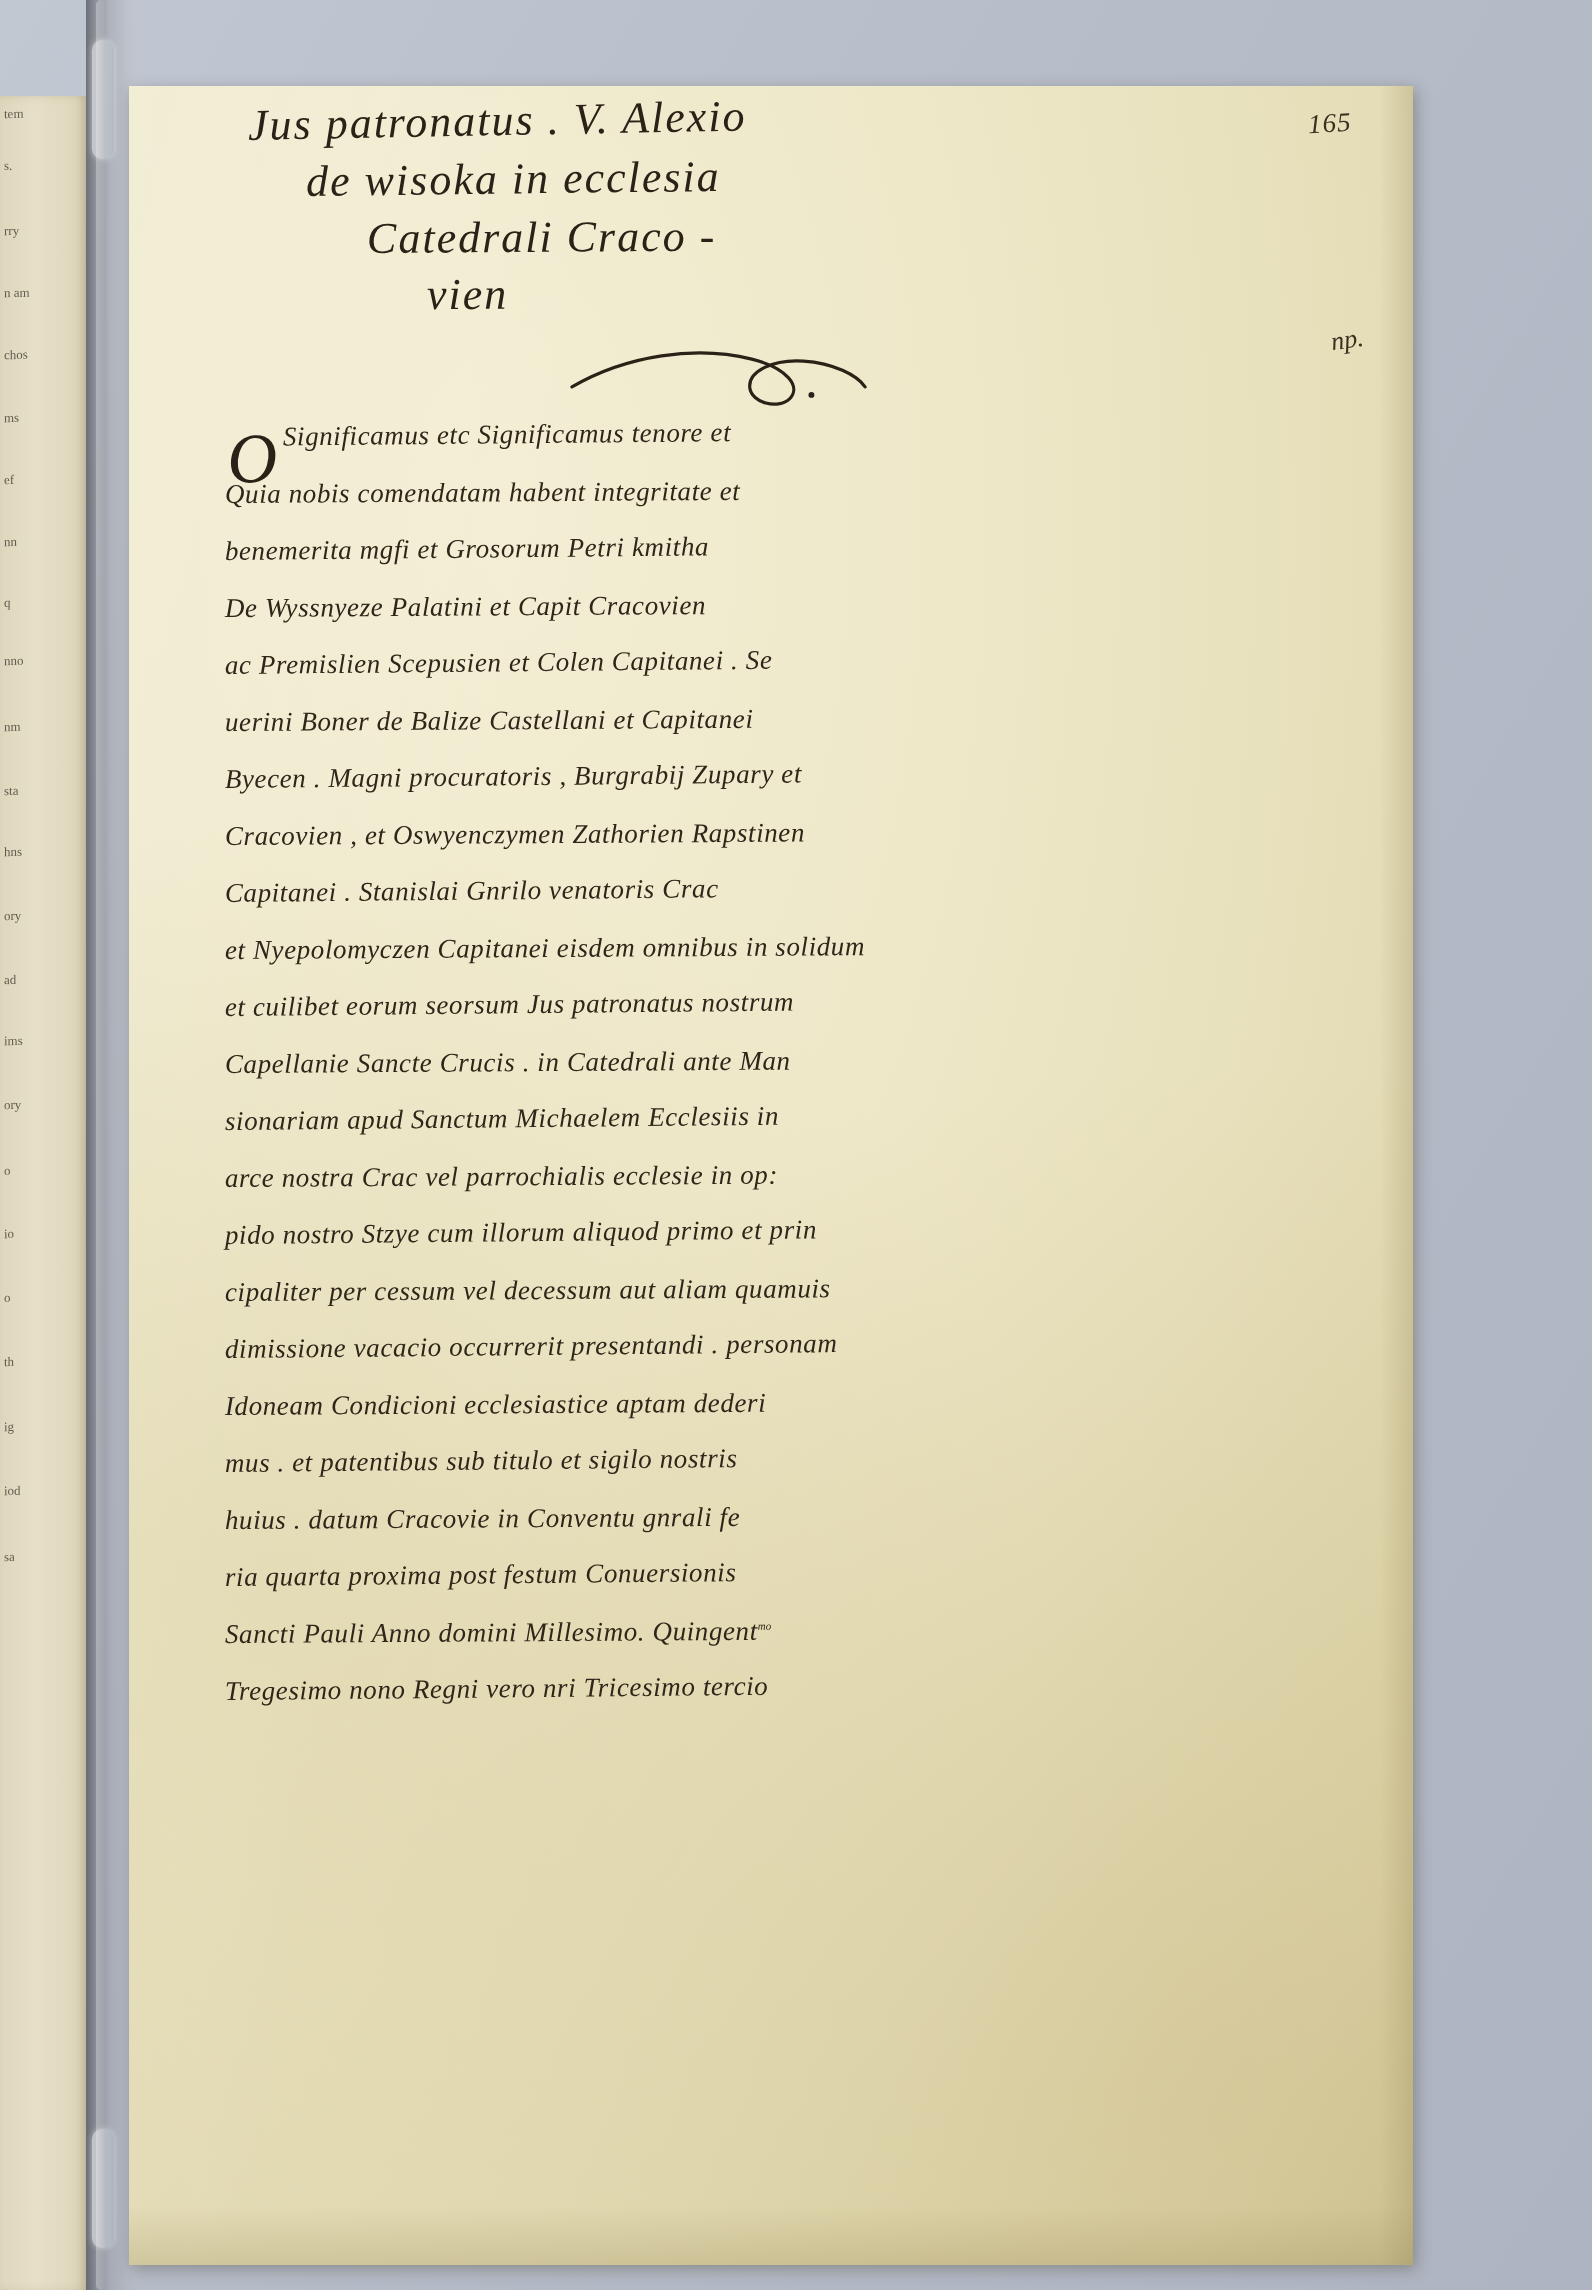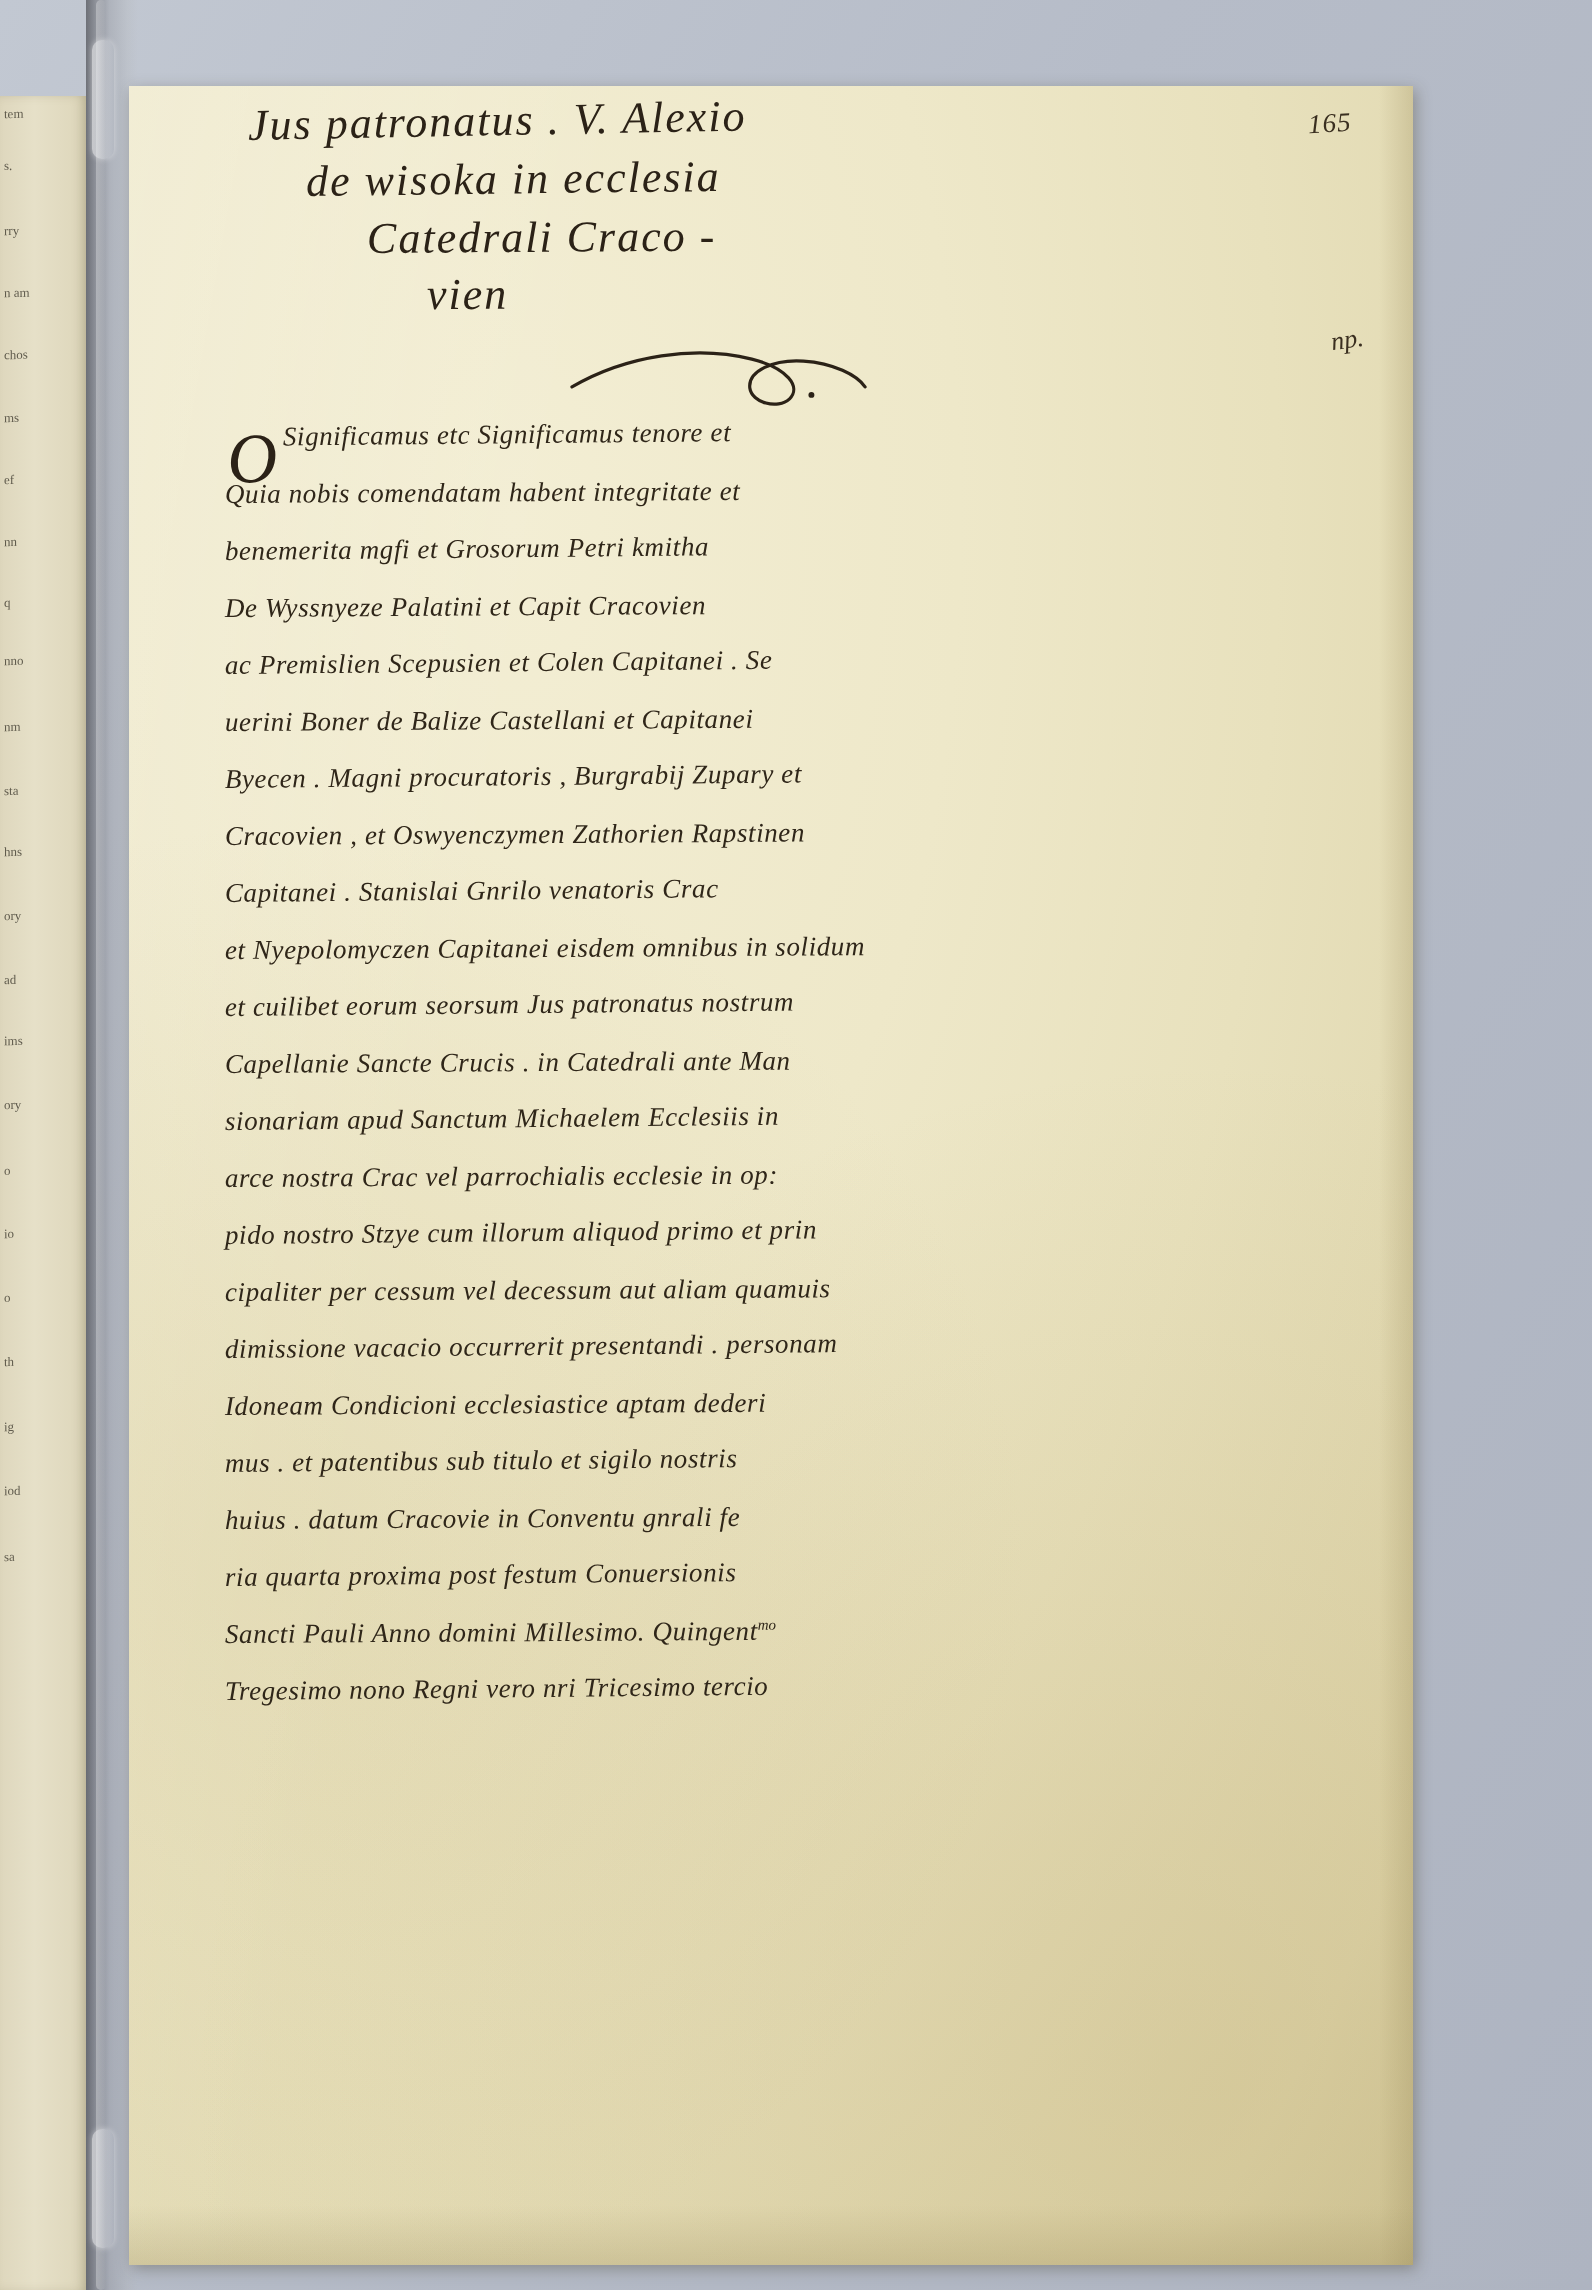--- a/index.html
+++ b/index.html
@@ -195,21 +195,21 @@
     left: 98px;
     top: 338px;
     font-size: 70px;
     line-height: 1;
     color: #2b2217;
     font-style: italic;
     transform: rotate(-6deg);
   }
 
   .sup {
-    font-size: 15px;
+    font-size: 11px;
     vertical-align: super;
     letter-spacing: 0;
   }
 </style>
 </head>
 <body>
 
 <div id="page">
 
   <div class="left-page">

